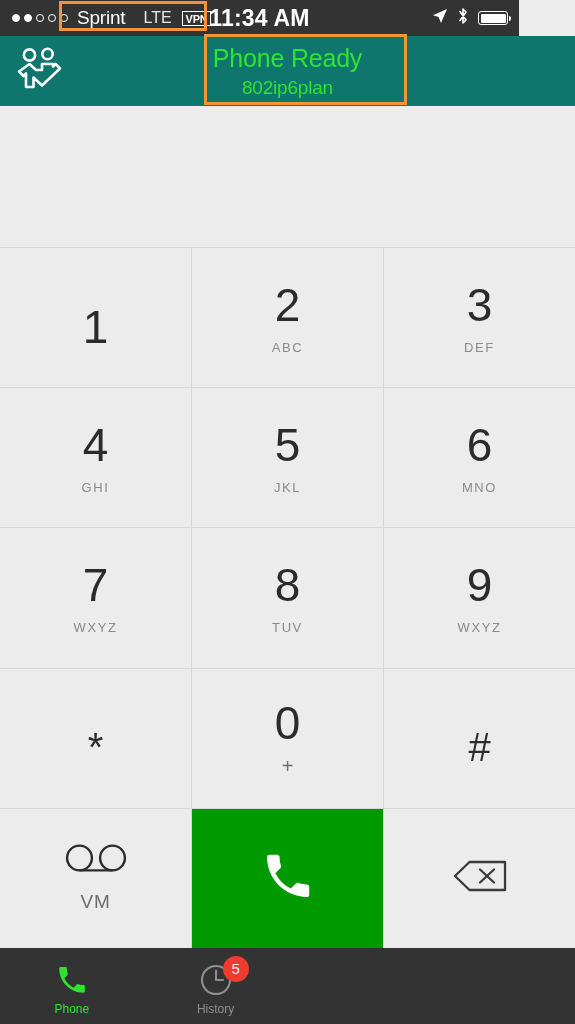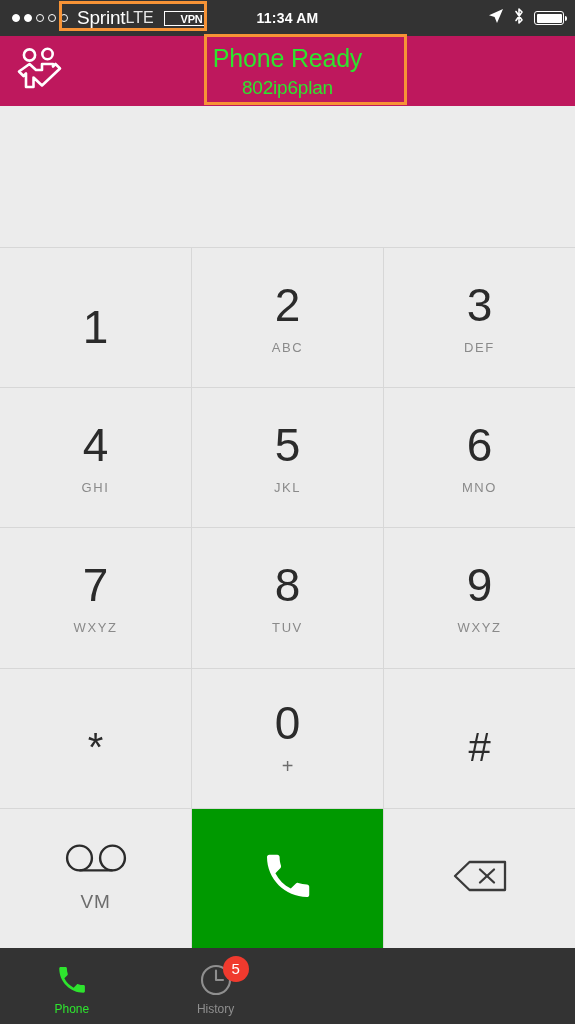--- a/index.html
+++ b/index.html
@@ -7,58 +7,58 @@
   body{
     font-family:"Liberation Sans", sans-serif;
     background:#ececec;
     overflow:hidden;
     -webkit-font-smoothing:antialiased;
   }
   #app{ position:relative; width:575px; height:1024px; }
 
   
   .statusbar{
-    position:absolute; top:0; left:0; width:575px; height:36px;
+    position:absolute; top:0; left:0; width:519px; height:36px;
     background:#333333; color:#ffffff;
     display:flex; align-items:center;
   }
   .sb-left{ display:flex; align-items:center; padding-left:12px; gap:0; }
   .sig-dots{ display:flex; align-items:center; gap:4px; margin-right:9px; }
   .dot{ width:8px; height:8px; border-radius:50%; border:1.3px solid #ffffff; }
   .dot.on{ background:#ffffff; }
   .carrier{ font-size:19px; letter-spacing:-0.2px; }
-  .lte{ font-size:16px; margin-left:0; color:#e8e8e8; }
+  .lte{ font-size:16px; margin-left:18px; color:#e8e8e8; }
   .vpn{
-    font-size:11px; margin-left:10px; padding:1px 3px 0 16px;
+    font-size:11px; margin-left:10px; padding:1px 3px 0 3px;
     border:1.4px solid #ffffff; line-height:12px; letter-spacing:-0.3px;
     font-weight:bold;
   }
   .sb-time{
     position:absolute; left:0; right:0; top:0; height:36px;
     display:flex; align-items:center; justify-content:center;
-    font-size:14px; font-weight:bold; letter-spacing:0.2px;
+    font-size:23px; font-weight:bold; letter-spacing:0.2px;
   }
   .sb-right{
     position:absolute; right:11px; top:0; height:36px;
     display:flex; align-items:center; gap:9px;
   }
   .battery{
     width:30px; height:14px; border:1.5px solid #ffffff; border-radius:3px;
     position:relative; padding:1.5px;
   }
   .battery::after{
     content:""; position:absolute; right:-4px; top:4px;
     width:2.5px; height:5px; background:#ffffff; border-radius:0 2px 2px 0;
   }
   .battery i{ display:block; height:100%; background:#ffffff; border-radius:1px; }
 
   
   .navbar{
     position:absolute; top:36px; left:0; width:575px; height:70px;
-    background:#be185d;
+    background:#0f766e;
     display:flex; align-items:center; justify-content:center;
   }
   .nav-left{
     position:absolute; left:13px; top:50%; transform:translateY(-50%);
     width:58px; height:52px; display:flex; align-items:center; justify-content:center;
   }
   .nav-title{ text-align:center; line-height:1; }
   .nav-title .t1{
     display:block; color:#2ee42e; font-size:25px; letter-spacing:-0.2px;
   }

